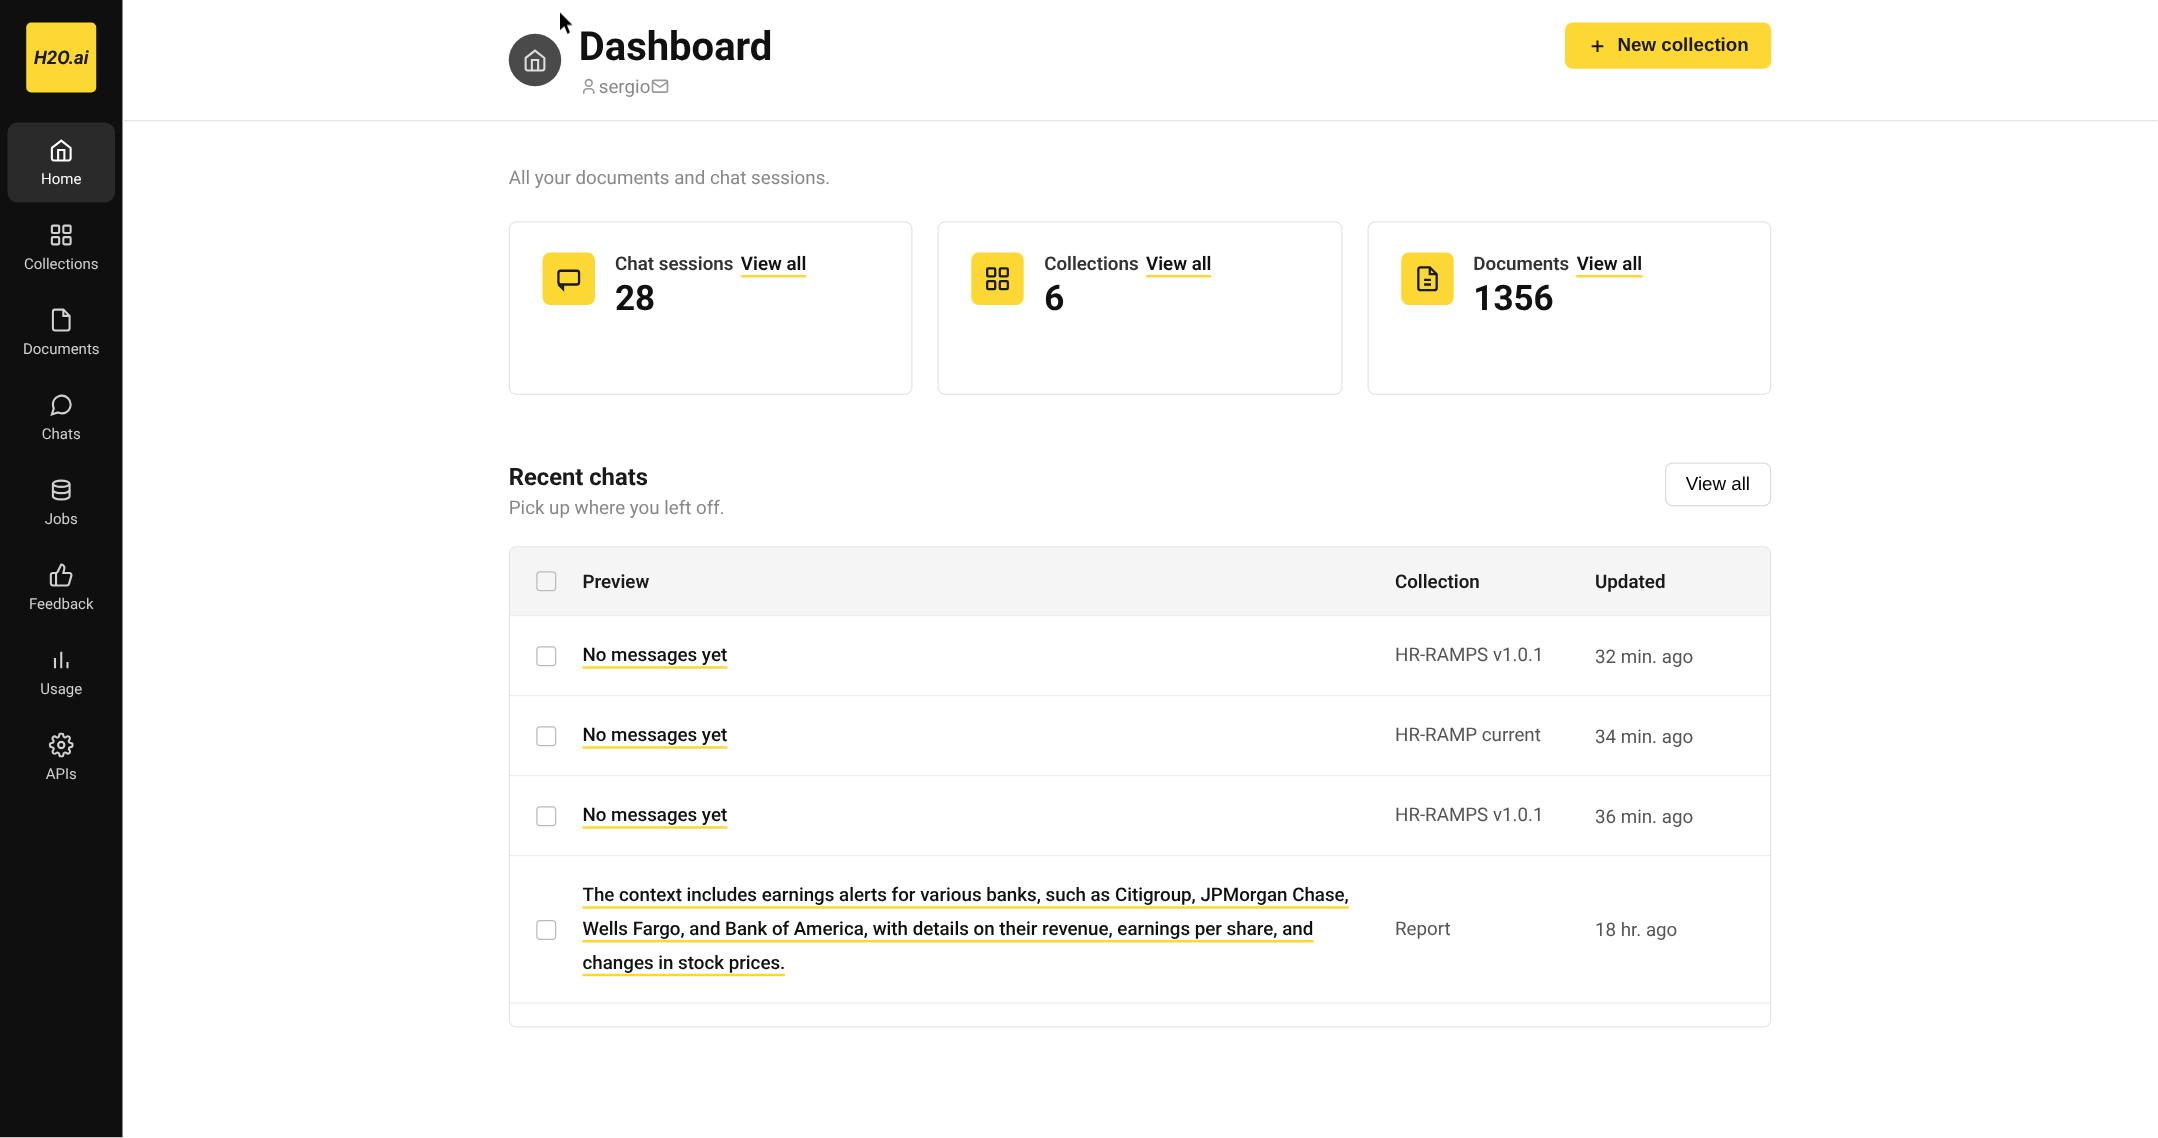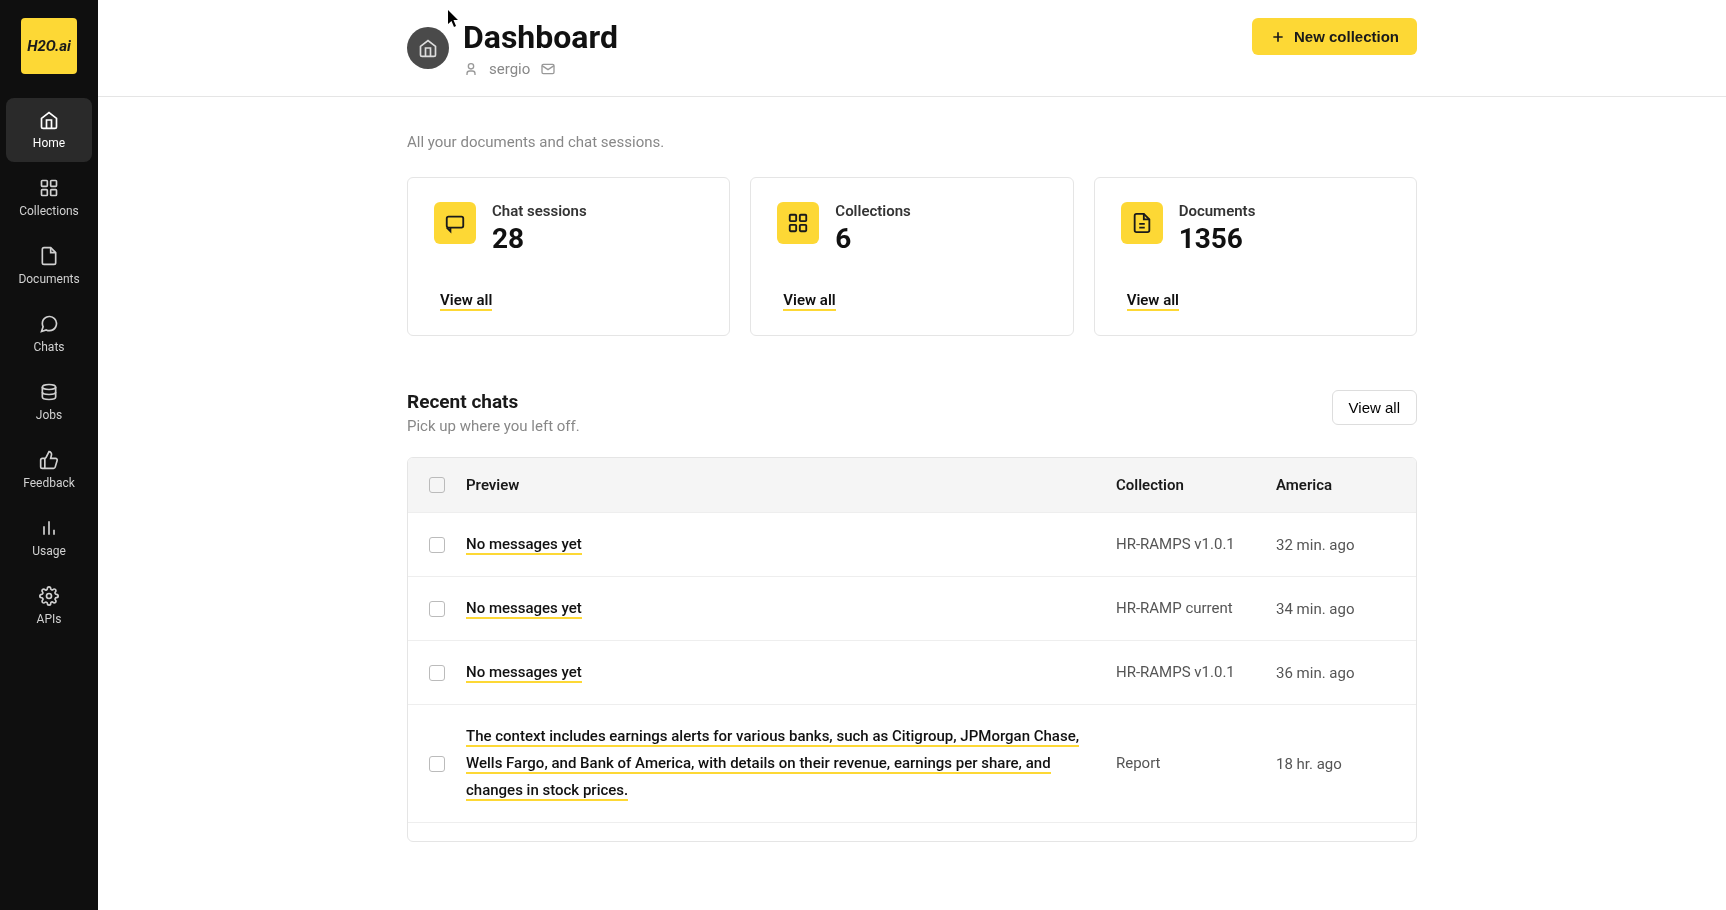--- a/index.html
+++ b/index.html
@@ -34,34 +34,34 @@
     .avatar-btn svg { stroke: #5a4a00; }
     
     
     .page-header { padding: 18px 0 18px 0; border-bottom: 1px solid #e5e5e5; }
     .page-header-inner { max-width: 1090px; margin: 0 auto; display: flex; align-items: flex-start; padding-left: 40px; padding-right: 40px; }
     .header-left { display: flex; align-items: center; gap: 14px; }
     .header-icon { width: 42px; height: 42px; border-radius: 50%; background: #4a4a4a; display: flex; align-items: center; justify-content: center; }
     .header-icon svg { stroke: #ddd; }
     .header-title-wrap { display: flex; flex-direction: column; gap: 4px; }
     .page-title { font-size: 32px; font-weight: 700; color: #111; }
-    .user-meta { display: flex; align-items: center; gap: 10px; color: #888; font-size: 15px; }
+    .user-meta { display: flex; align-items: center; color: #888; font-size: 15px; }
     .user-meta svg { stroke: #999; }
     .header-spacer { flex: 1; }
     .new-collection-btn { display: flex; align-items: center; gap: 8px; background: #fdd835; border: none; border-radius: 6px; padding: 10px 18px; font-size: 15px; font-weight: 600; cursor: pointer; color: #1a1a1a; }
     
     
     .content { flex: 1; overflow-y: auto; padding-top: 36px; padding-bottom: 40px; }
     .content-inner { max-width: 1090px; margin: 0 auto; padding: 0 40px; }
     
     .section-title { font-size: 19px; font-weight: 700; margin-bottom: 4px; }
     .section-desc { font-size: 15px; color: #888; margin-bottom: 26px; }
     
     .overview-cards { display: grid; grid-template-columns: repeat(3, 1fr); gap: 20px; margin-bottom: 54px; }
-    .card { border: 1px solid #e5e5e5; border-radius: 6px; padding: 24px 26px; display: flex; flex-direction: column; }
+    .card { border: 1px solid #e5e5e5; border-radius: 6px; padding: 24px 26px; display: flex; flex-direction: row; }
     .card-top { display: flex; gap: 16px; align-items: flex-start; margin-bottom: 36px; }
     .card-icon { width: 42px; height: 42px; background: #fdd835; border-radius: 6px; display: flex; align-items: center; justify-content: center; }
     .card-label { font-size: 15px; font-weight: 600; color: #333; margin-bottom: 2px; }
     .card-value { font-size: 28px; font-weight: 700; color: #111; }
     .card-link { font-size: 15px; font-weight: 600; color: #111; text-decoration: none; border-bottom: 2px solid #fdd835; align-self: flex-start; margin-left: 6px; }
     
     .recents-header { display: flex; align-items: flex-start; justify-content: space-between; margin-bottom: 22px; }
     .view-all-btn { border: 1px solid #ddd; background: #fff; border-radius: 6px; padding: 8px 16px; font-size: 15px; font-weight: 500; cursor: pointer; }
     
     .chat-table { border: 1px solid #e5e5e5; border-radius: 6px; overflow: hidden; }
@@ -259,21 +259,21 @@
           <button class="view-all-btn">View all</button>
         </div>
 
         <div class="chat-table">
           <div class="table-head">
             <div class="checkbox-cell">
                 <div class="checkbox"></div>
               </div>
             <div>Preview</div>
             <div>Collection</div>
-            <div>America</div>
+            <div>Updated</div>
           </div>
           <div id="table-body">
               <div class="table-row">
     <div class="checkbox-cell">
                   <div class="checkbox"></div>
                 </div>
     <div class="preview-cell"><a href="#" class="preview-link">No messages yet</a></div>
     <div class="collection-cell">HR-RAMPS v1.0.1</div>
     <div class="updated-cell">32 min. ago</div>
               </div>

